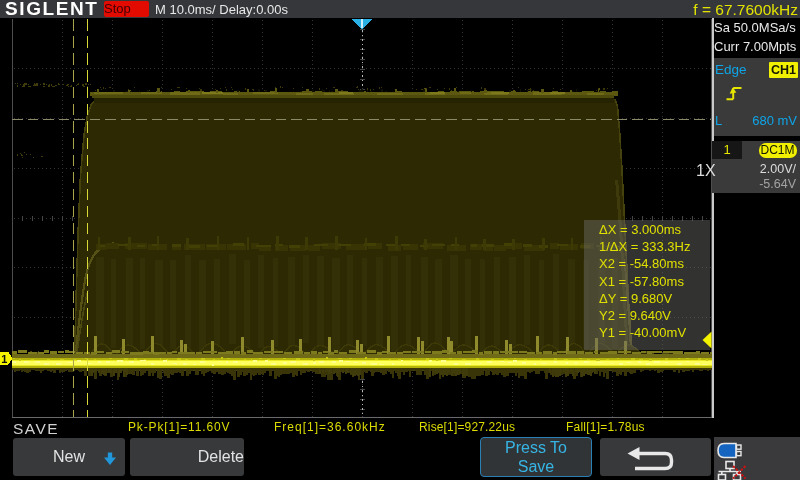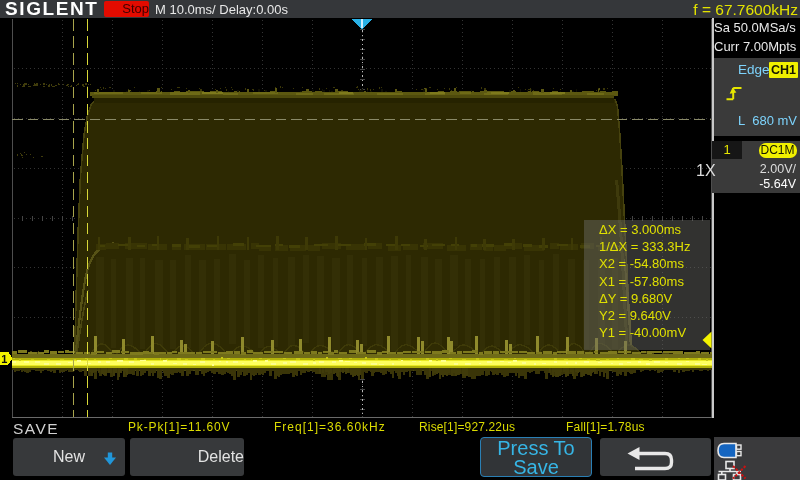--- a/index.html
+++ b/index.html
@@ -1,21 +1,21 @@
 <!DOCTYPE html>
 <html><head><meta charset="utf-8"><style>
   html,body{margin:0;padding:0;background:#000;}
   body{width:800px;height:480px;position:relative;overflow:hidden;font-family:"Liberation Sans",sans-serif;}
   .abs{position:absolute;}
-  .yel{color:#7dd3fc;margin-left:23px;}
+  .yel{color:#0ea5e9;}
 </style></head>
 <body>
 <div class="abs" style="left:0;top:0;width:800px;height:18px;background:#35373a"></div>
 <div class="abs" style="left:5px;top:-2.5px;font-size:19px;font-weight:bold;color:#fff;letter-spacing:1.6px">SIGLENT</div>
-<div class="abs" style="left:104px;top:1px;width:45px;height:15.5px;background:#e30b00;border-radius:2px;text-align:right;line-height:15.5px;font-size:13px;color:#400000">Stop</div>
+<div class="abs" style="left:104px;top:1px;width:45px;height:15.5px;background:#e30b00;border-radius:2px;text-align:left;line-height:15.5px;font-size:13px;color:#400000">Stop</div>
 <div class="abs" style="left:155px;top:2px;font-size:13px;color:#e8e8e8">M 10.0ms/ Delay:0.00s</div>
 <div class="abs" style="right:2px;top:0.5px;font-size:15.5px;color:#e3e300">f = 67.7600kHz</div>
 
 <svg width="712" height="400" viewBox="0 18 712 400" style="position:absolute;left:0;top:18px" shape-rendering="crispEdges">
 <path d="M12,20v1.2 M12,24v1.2 M12,28v1.2 M12,32v1.2 M12,36v1.2 M12,40v1.2 M12,44v1.2 M12,48v1.2 M12,52v1.2 M12,56v1.2 M12,60v1.2 M12,64v1.2 M12,68v1.2 M12,72v1.2 M12,76v1.2 M12,80v1.2 M12,84v1.2 M12,88v1.2 M12,92v1.2 M12,96v1.2 M12,100v1.2 M12,104v1.2 M12,108v1.2 M12,112v1.2 M12,116v1.2 M12,120v1.2 M12,124v1.2 M12,128v1.2 M12,132v1.2 M12,136v1.2 M12,140v1.2 M12,144v1.2 M12,148v1.2 M12,152v1.2 M12,156v1.2 M12,160v1.2 M12,164v1.2 M12,168v1.2 M12,172v1.2 M12,176v1.2 M12,180v1.2 M12,184v1.2 M12,188v1.2 M12,192v1.2 M12,196v1.2 M12,200v1.2 M12,204v1.2 M12,208v1.2 M12,212v1.2 M12,216v1.2 M12,220v1.2 M12,224v1.2 M12,228v1.2 M12,232v1.2 M12,236v1.2 M12,240v1.2 M12,244v1.2 M12,248v1.2 M12,252v1.2 M12,256v1.2 M12,260v1.2 M12,264v1.2 M12,268v1.2 M12,272v1.2 M12,276v1.2 M12,280v1.2 M12,284v1.2 M12,288v1.2 M12,292v1.2 M12,296v1.2 M12,300v1.2 M12,304v1.2 M12,308v1.2 M12,312v1.2 M12,316v1.2 M12,320v1.2 M12,324v1.2 M12,328v1.2 M12,332v1.2 M12,336v1.2 M12,340v1.2 M12,344v1.2 M12,348v1.2 M12,352v1.2 M12,356v1.2 M12,360v1.2 M12,364v1.2 M12,368v1.2 M12,372v1.2 M12,376v1.2 M12,380v1.2 M12,384v1.2 M12,388v1.2 M12,392v1.2 M12,396v1.2 M12,400v1.2 M12,404v1.2 M12,408v1.2 M12,412v1.2 M12,416v1.2" stroke="#343434" stroke-width="1"></path>
 <path d="M62,20v1.2 M62,24v1.2 M62,28v1.2 M62,32v1.2 M62,36v1.2 M62,40v1.2 M62,44v1.2 M62,48v1.2 M62,52v1.2 M62,56v1.2 M62,60v1.2 M62,64v1.2 M62,68v1.2 M62,72v1.2 M62,76v1.2 M62,80v1.2 M62,84v1.2 M62,88v1.2 M62,92v1.2 M62,96v1.2 M62,100v1.2 M62,104v1.2 M62,108v1.2 M62,112v1.2 M62,116v1.2 M62,120v1.2 M62,124v1.2 M62,128v1.2 M62,132v1.2 M62,136v1.2 M62,140v1.2 M62,144v1.2 M62,148v1.2 M62,152v1.2 M62,156v1.2 M62,160v1.2 M62,164v1.2 M62,168v1.2 M62,172v1.2 M62,176v1.2 M62,180v1.2 M62,184v1.2 M62,188v1.2 M62,192v1.2 M62,196v1.2 M62,200v1.2 M62,204v1.2 M62,208v1.2 M62,212v1.2 M62,216v1.2 M62,220v1.2 M62,224v1.2 M62,228v1.2 M62,232v1.2 M62,236v1.2 M62,240v1.2 M62,244v1.2 M62,248v1.2 M62,252v1.2 M62,256v1.2 M62,260v1.2 M62,264v1.2 M62,268v1.2 M62,272v1.2 M62,276v1.2 M62,280v1.2 M62,284v1.2 M62,288v1.2 M62,292v1.2 M62,296v1.2 M62,300v1.2 M62,304v1.2 M62,308v1.2 M62,312v1.2 M62,316v1.2 M62,320v1.2 M62,324v1.2 M62,328v1.2 M62,332v1.2 M62,336v1.2 M62,340v1.2 M62,344v1.2 M62,348v1.2 M62,352v1.2 M62,356v1.2 M62,360v1.2 M62,364v1.2 M62,368v1.2 M62,372v1.2 M62,376v1.2 M62,380v1.2 M62,384v1.2 M62,388v1.2 M62,392v1.2 M62,396v1.2 M62,400v1.2 M62,404v1.2 M62,408v1.2 M62,412v1.2 M62,416v1.2" stroke="#343434" stroke-width="1"></path>
 <path d="M112,20v1.2 M112,24v1.2 M112,28v1.2 M112,32v1.2 M112,36v1.2 M112,40v1.2 M112,44v1.2 M112,48v1.2 M112,52v1.2 M112,56v1.2 M112,60v1.2 M112,64v1.2 M112,68v1.2 M112,72v1.2 M112,76v1.2 M112,80v1.2 M112,84v1.2 M112,88v1.2 M112,92v1.2 M112,96v1.2 M112,100v1.2 M112,104v1.2 M112,108v1.2 M112,112v1.2 M112,116v1.2 M112,120v1.2 M112,124v1.2 M112,128v1.2 M112,132v1.2 M112,136v1.2 M112,140v1.2 M112,144v1.2 M112,148v1.2 M112,152v1.2 M112,156v1.2 M112,160v1.2 M112,164v1.2 M112,168v1.2 M112,172v1.2 M112,176v1.2 M112,180v1.2 M112,184v1.2 M112,188v1.2 M112,192v1.2 M112,196v1.2 M112,200v1.2 M112,204v1.2 M112,208v1.2 M112,212v1.2 M112,216v1.2 M112,220v1.2 M112,224v1.2 M112,228v1.2 M112,232v1.2 M112,236v1.2 M112,240v1.2 M112,244v1.2 M112,248v1.2 M112,252v1.2 M112,256v1.2 M112,260v1.2 M112,264v1.2 M112,268v1.2 M112,272v1.2 M112,276v1.2 M112,280v1.2 M112,284v1.2 M112,288v1.2 M112,292v1.2 M112,296v1.2 M112,300v1.2 M112,304v1.2 M112,308v1.2 M112,312v1.2 M112,316v1.2 M112,320v1.2 M112,324v1.2 M112,328v1.2 M112,332v1.2 M112,336v1.2 M112,340v1.2 M112,344v1.2 M112,348v1.2 M112,352v1.2 M112,356v1.2 M112,360v1.2 M112,364v1.2 M112,368v1.2 M112,372v1.2 M112,376v1.2 M112,380v1.2 M112,384v1.2 M112,388v1.2 M112,392v1.2 M112,396v1.2 M112,400v1.2 M112,404v1.2 M112,408v1.2 M112,412v1.2 M112,416v1.2" stroke="#343434" stroke-width="1"></path>
 <path d="M162,20v1.2 M162,24v1.2 M162,28v1.2 M162,32v1.2 M162,36v1.2 M162,40v1.2 M162,44v1.2 M162,48v1.2 M162,52v1.2 M162,56v1.2 M162,60v1.2 M162,64v1.2 M162,68v1.2 M162,72v1.2 M162,76v1.2 M162,80v1.2 M162,84v1.2 M162,88v1.2 M162,92v1.2 M162,96v1.2 M162,100v1.2 M162,104v1.2 M162,108v1.2 M162,112v1.2 M162,116v1.2 M162,120v1.2 M162,124v1.2 M162,128v1.2 M162,132v1.2 M162,136v1.2 M162,140v1.2 M162,144v1.2 M162,148v1.2 M162,152v1.2 M162,156v1.2 M162,160v1.2 M162,164v1.2 M162,168v1.2 M162,172v1.2 M162,176v1.2 M162,180v1.2 M162,184v1.2 M162,188v1.2 M162,192v1.2 M162,196v1.2 M162,200v1.2 M162,204v1.2 M162,208v1.2 M162,212v1.2 M162,216v1.2 M162,220v1.2 M162,224v1.2 M162,228v1.2 M162,232v1.2 M162,236v1.2 M162,240v1.2 M162,244v1.2 M162,248v1.2 M162,252v1.2 M162,256v1.2 M162,260v1.2 M162,264v1.2 M162,268v1.2 M162,272v1.2 M162,276v1.2 M162,280v1.2 M162,284v1.2 M162,288v1.2 M162,292v1.2 M162,296v1.2 M162,300v1.2 M162,304v1.2 M162,308v1.2 M162,312v1.2 M162,316v1.2 M162,320v1.2 M162,324v1.2 M162,328v1.2 M162,332v1.2 M162,336v1.2 M162,340v1.2 M162,344v1.2 M162,348v1.2 M162,352v1.2 M162,356v1.2 M162,360v1.2 M162,364v1.2 M162,368v1.2 M162,372v1.2 M162,376v1.2 M162,380v1.2 M162,384v1.2 M162,388v1.2 M162,392v1.2 M162,396v1.2 M162,400v1.2 M162,404v1.2 M162,408v1.2 M162,412v1.2 M162,416v1.2" stroke="#343434" stroke-width="1"></path>
 <path d="M212,20v1.2 M212,24v1.2 M212,28v1.2 M212,32v1.2 M212,36v1.2 M212,40v1.2 M212,44v1.2 M212,48v1.2 M212,52v1.2 M212,56v1.2 M212,60v1.2 M212,64v1.2 M212,68v1.2 M212,72v1.2 M212,76v1.2 M212,80v1.2 M212,84v1.2 M212,88v1.2 M212,92v1.2 M212,96v1.2 M212,100v1.2 M212,104v1.2 M212,108v1.2 M212,112v1.2 M212,116v1.2 M212,120v1.2 M212,124v1.2 M212,128v1.2 M212,132v1.2 M212,136v1.2 M212,140v1.2 M212,144v1.2 M212,148v1.2 M212,152v1.2 M212,156v1.2 M212,160v1.2 M212,164v1.2 M212,168v1.2 M212,172v1.2 M212,176v1.2 M212,180v1.2 M212,184v1.2 M212,188v1.2 M212,192v1.2 M212,196v1.2 M212,200v1.2 M212,204v1.2 M212,208v1.2 M212,212v1.2 M212,216v1.2 M212,220v1.2 M212,224v1.2 M212,228v1.2 M212,232v1.2 M212,236v1.2 M212,240v1.2 M212,244v1.2 M212,248v1.2 M212,252v1.2 M212,256v1.2 M212,260v1.2 M212,264v1.2 M212,268v1.2 M212,272v1.2 M212,276v1.2 M212,280v1.2 M212,284v1.2 M212,288v1.2 M212,292v1.2 M212,296v1.2 M212,300v1.2 M212,304v1.2 M212,308v1.2 M212,312v1.2 M212,316v1.2 M212,320v1.2 M212,324v1.2 M212,328v1.2 M212,332v1.2 M212,336v1.2 M212,340v1.2 M212,344v1.2 M212,348v1.2 M212,352v1.2 M212,356v1.2 M212,360v1.2 M212,364v1.2 M212,368v1.2 M212,372v1.2 M212,376v1.2 M212,380v1.2 M212,384v1.2 M212,388v1.2 M212,392v1.2 M212,396v1.2 M212,400v1.2 M212,404v1.2 M212,408v1.2 M212,412v1.2 M212,416v1.2" stroke="#343434" stroke-width="1"></path>
 <path d="M262,20v1.2 M262,24v1.2 M262,28v1.2 M262,32v1.2 M262,36v1.2 M262,40v1.2 M262,44v1.2 M262,48v1.2 M262,52v1.2 M262,56v1.2 M262,60v1.2 M262,64v1.2 M262,68v1.2 M262,72v1.2 M262,76v1.2 M262,80v1.2 M262,84v1.2 M262,88v1.2 M262,92v1.2 M262,96v1.2 M262,100v1.2 M262,104v1.2 M262,108v1.2 M262,112v1.2 M262,116v1.2 M262,120v1.2 M262,124v1.2 M262,128v1.2 M262,132v1.2 M262,136v1.2 M262,140v1.2 M262,144v1.2 M262,148v1.2 M262,152v1.2 M262,156v1.2 M262,160v1.2 M262,164v1.2 M262,168v1.2 M262,172v1.2 M262,176v1.2 M262,180v1.2 M262,184v1.2 M262,188v1.2 M262,192v1.2 M262,196v1.2 M262,200v1.2 M262,204v1.2 M262,208v1.2 M262,212v1.2 M262,216v1.2 M262,220v1.2 M262,224v1.2 M262,228v1.2 M262,232v1.2 M262,236v1.2 M262,240v1.2 M262,244v1.2 M262,248v1.2 M262,252v1.2 M262,256v1.2 M262,260v1.2 M262,264v1.2 M262,268v1.2 M262,272v1.2 M262,276v1.2 M262,280v1.2 M262,284v1.2 M262,288v1.2 M262,292v1.2 M262,296v1.2 M262,300v1.2 M262,304v1.2 M262,308v1.2 M262,312v1.2 M262,316v1.2 M262,320v1.2 M262,324v1.2 M262,328v1.2 M262,332v1.2 M262,336v1.2 M262,340v1.2 M262,344v1.2 M262,348v1.2 M262,352v1.2 M262,356v1.2 M262,360v1.2 M262,364v1.2 M262,368v1.2 M262,372v1.2 M262,376v1.2 M262,380v1.2 M262,384v1.2 M262,388v1.2 M262,392v1.2 M262,396v1.2 M262,400v1.2 M262,404v1.2 M262,408v1.2 M262,412v1.2 M262,416v1.2" stroke="#343434" stroke-width="1"></path>
@@ -175,21 +175,21 @@
 </svg>
 <div class="abs yel" style="left:806px;top:86px;font-size:12.5px">DC</div>
 <div class="abs yel" style="left:715px;top:113px;font-size:13px">L</div>
 <div class="abs yel" style="right:3px;top:113px;font-size:13px">680&nbsp;mV</div>
 
 <div class="abs" style="left:712px;top:141px;width:88px;height:52px;background:#3a3a3a"></div>
 <div class="abs" style="left:712px;top:141px;width:30px;height:18px;background:#161616;color:#e6e600;font-size:13px;text-align:center;line-height:18px">1</div>
 <div class="abs" style="left:758.5px;top:143px;width:38px;height:15px;background:#f0f000;border-radius:7px;text-align:center;line-height:15.5px;font-size:12px;font-weight:normal;color:#151500">DC1M</div>
 <div class="abs" style="left:696px;top:162px;font-size:16px;color:#dcdcdc">1X</div>
 <div class="abs" style="right:4px;top:162px;font-size:12.5px;color:#dcdcdc">2.00V/</div>
-<div class="abs" style="right:4px;top:176.5px;font-size:12.5px;color:#ffffff">-5.64V</div>
+<div class="abs" style="right:4px;top:176.5px;font-size:12.5px;color:#a3a3a3">-5.64V</div>
 
 <div class="abs" style="left:584px;top:220px;width:126px;height:130px;background:rgba(108,108,104,0.46);color:#e0e000;font-size:13px;line-height:17.2px;padding:1px 0 0 15px;box-sizing:border-box">
 ΔX = 3.000ms<br>1/ΔX = 333.3Hz<br>X2 = -54.80ms<br>X1 = -57.80ms<br>ΔY = 9.680V<br>Y2 = 9.640V<br>Y1 = -40.00mV
 </div>
 
 <svg class="abs" style="left:700px;top:330px;z-index:5" width="12" height="20" viewBox="0 0 12 20">
   <polygon points="11.5,1.5 11.5,18.5 2.5,10" fill="#f3f300"></polygon>
 </svg>
 
 <div class="abs" style="left:13px;top:420px;font-size:15.5px;color:#d2d2d2;letter-spacing:1.5px">SAVE</div>
@@ -197,21 +197,21 @@
 <div class="abs" style="left:274px;top:419.5px;font-size:12px;letter-spacing:1px;color:#dcdc00">Freq[1]=36.60kHz</div>
 <div class="abs" style="left:419px;top:419.5px;font-size:12px;letter-spacing:0.15px;color:#dcdc00">Rise[1]=927.22us</div>
 <div class="abs" style="left:566px;top:419.5px;font-size:12px;letter-spacing:0.22px;color:#dcdc00">Fall[1]=1.78us</div>
 
 <div class="abs" style="left:13px;top:438px;width:112px;height:38px;background:#37393b;border-radius:3px;color:#e2e2e2;font-size:16px;text-align:center;line-height:38px">New</div>
 <svg class="abs" style="left:101px;top:450px" width="18" height="18" viewBox="0 0 18 18">
   <rect x="6.8" y="2.5" width="4.4" height="6" fill="#2196d8"></rect>
   <polygon points="3,7.5 15,7.5 9,15" fill="#2196d8"></polygon>
 </svg>
 <div class="abs" style="left:130px;top:438px;width:114px;height:38px;background:#37393b;border-radius:3px;color:#e2e2e2;font-size:16px;text-align:right;line-height:38px;text-indent:-8px">Delete</div>
-<div class="abs" style="left:480px;top:437px;width:112px;height:40px;background:#313437;border:1.5px solid #2a7fb4;border-radius:4px;box-sizing:border-box;color:#36b5e5;font-size:20px;text-align:center;line-height:18.5px;padding-top:1px">Press To<br>Save</div>
+<div class="abs" style="left:480px;top:437px;width:112px;height:40px;background:#313437;border:1.5px solid #2a7fb4;border-radius:4px;box-sizing:border-box;color:#36b5e5;font-size:16px;text-align:center;line-height:18.5px;padding-top:1px">Press To<br>Save</div>
 <div class="abs" style="left:600px;top:438px;width:111px;height:38px;background:#37393b;border-radius:3px"></div>
 <svg class="abs" style="left:625px;top:444px" width="55" height="28" viewBox="0 0 55 28">
   <path d="M13,9.5 H40 Q46.5,9.5 46.5,16 V18.5 Q46.5,24.5 40,24.5 H10" stroke="#e8e8e8" stroke-width="3.4" fill="none"></path>
   <polygon points="14.5,3 14.5,16 2.5,9.5" fill="#e8e8e8"></polygon>
 </svg>
 <div class="abs" style="left:714px;top:437px;width:86px;height:43px;background:#3a3a3c"></div>
 <svg class="abs" style="left:714px;top:440px" width="34" height="40" viewBox="0 0 34 40">
   <path d="M22,3.5 H10 Q4,3.5 4,10.5 Q4,17.5 10,17.5 H22 Z" fill="#1565c0" stroke="#e8e8e8" stroke-width="1.6"></path>
   <rect x="22.5" y="5" width="4.5" height="4.2" fill="#3a3a3c" stroke="#e8e8e8" stroke-width="1.4"></rect>
   <rect x="22.5" y="11.5" width="4.5" height="4.2" fill="#3a3a3c" stroke="#e8e8e8" stroke-width="1.4"></rect>

